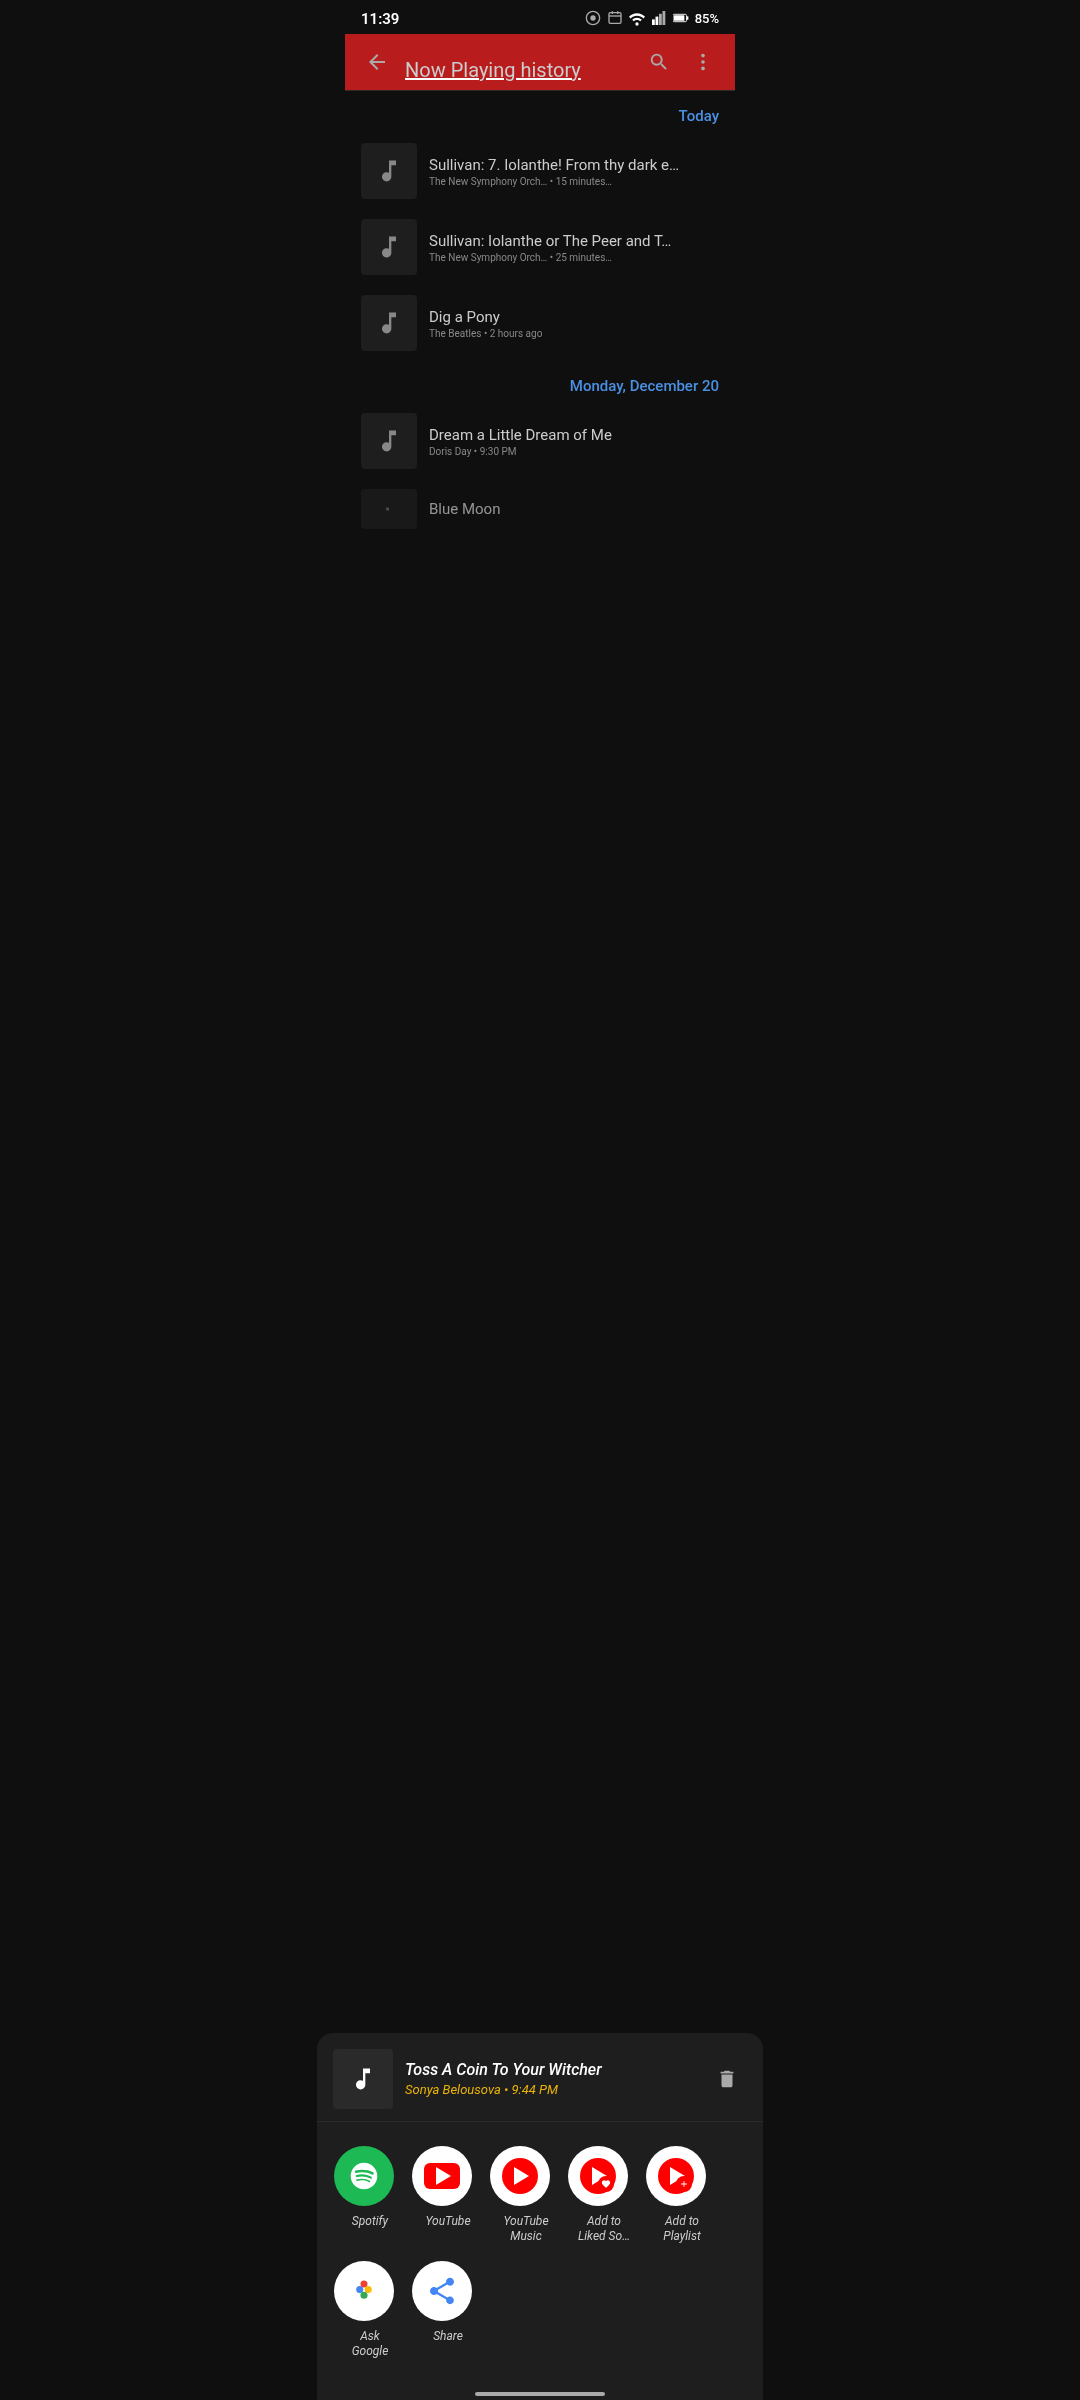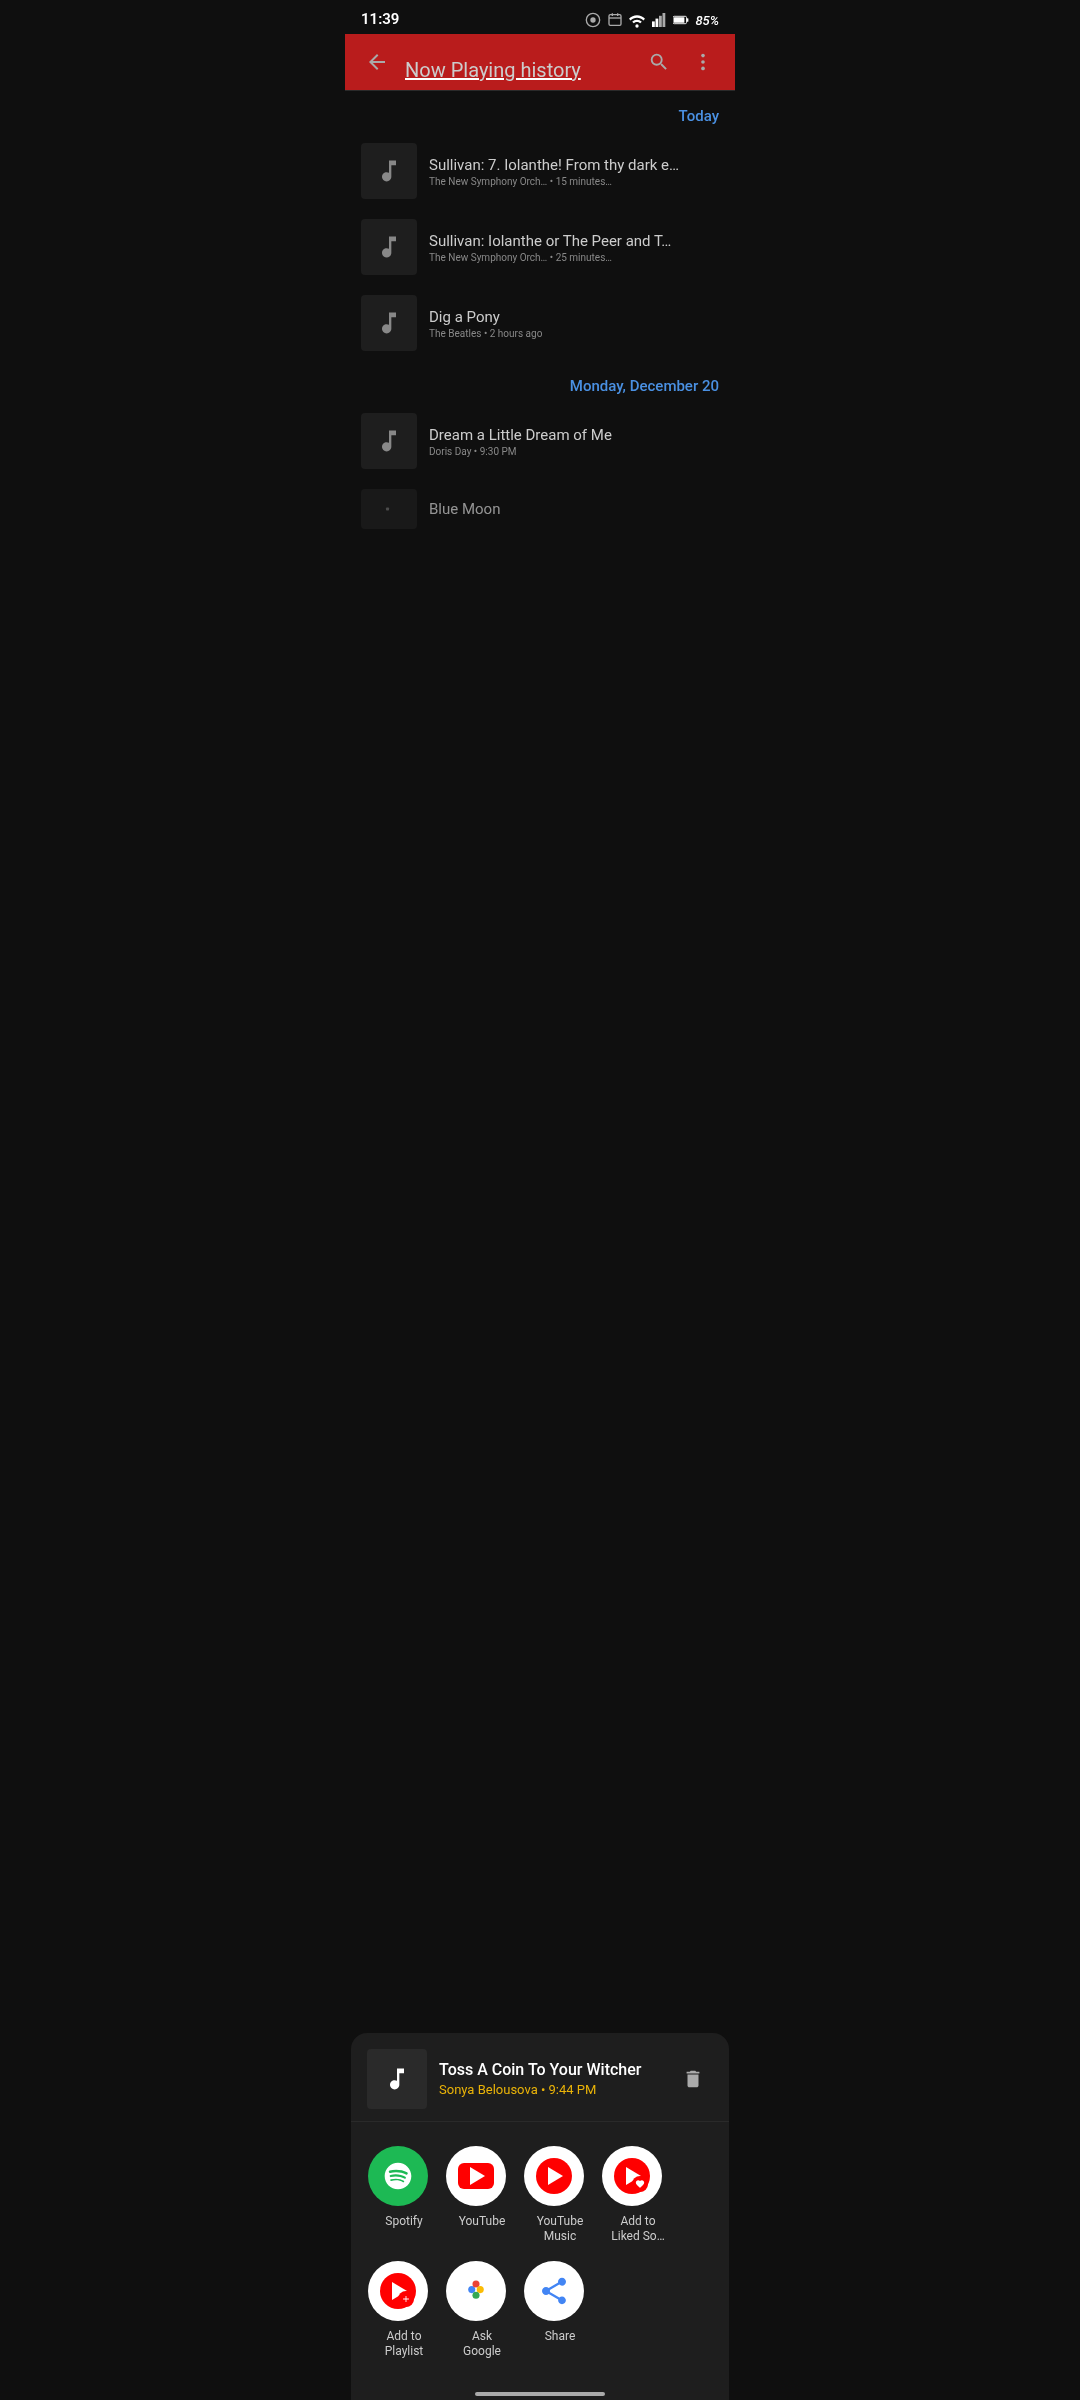--- a/index.html
+++ b/index.html
@@ -12,36 +12,35 @@
       min-height: 860px;
       margin: 0 auto;
       position: relative;
       overflow-x: hidden;
     }
 
     
     .status-bar {
       display: flex;
       justify-content: space-between;
-      align-items: flex-end;
+      align-items: flex-start;
       padding: 10px 16px 6px;
       background: #0f0f0f;
     }
     .status-time {
       font-size: 15px;
       font-weight: 600;
       color: #ffffff;
     }
     .status-icons {
       display: flex;
       align-items: center;
       gap: 6px;
       font-size: 13px;
       color: #ffffff;
-      font-style: italic;
     }
     .status-icon {
       width: 16px;
       height: 16px;
       display: inline-flex;
       align-items: center;
       justify-content: center;
     }
     .battery-text {
       font-size: 13px;
@@ -141,24 +140,25 @@
       overflow: hidden;
       text-overflow: ellipsis;
     }
 
     
     .bottom-sheet-overlay {
       position: fixed;
       bottom: 0;
       left: 50%;
       transform: translateX(-50%);
-      width: 378px;
+      width: 446px;
       background: #1e1e1e;
       border-radius: 16px 16px 0 0;
       z-index: 100;
+      font-style: italic;
     }
 
     
     .sheet-song {
       display: flex;
       align-items: center;
       padding: 16px 16px 12px;
       gap: 12px;
       border-bottom: 1px solid #2a2a2a;
     }

